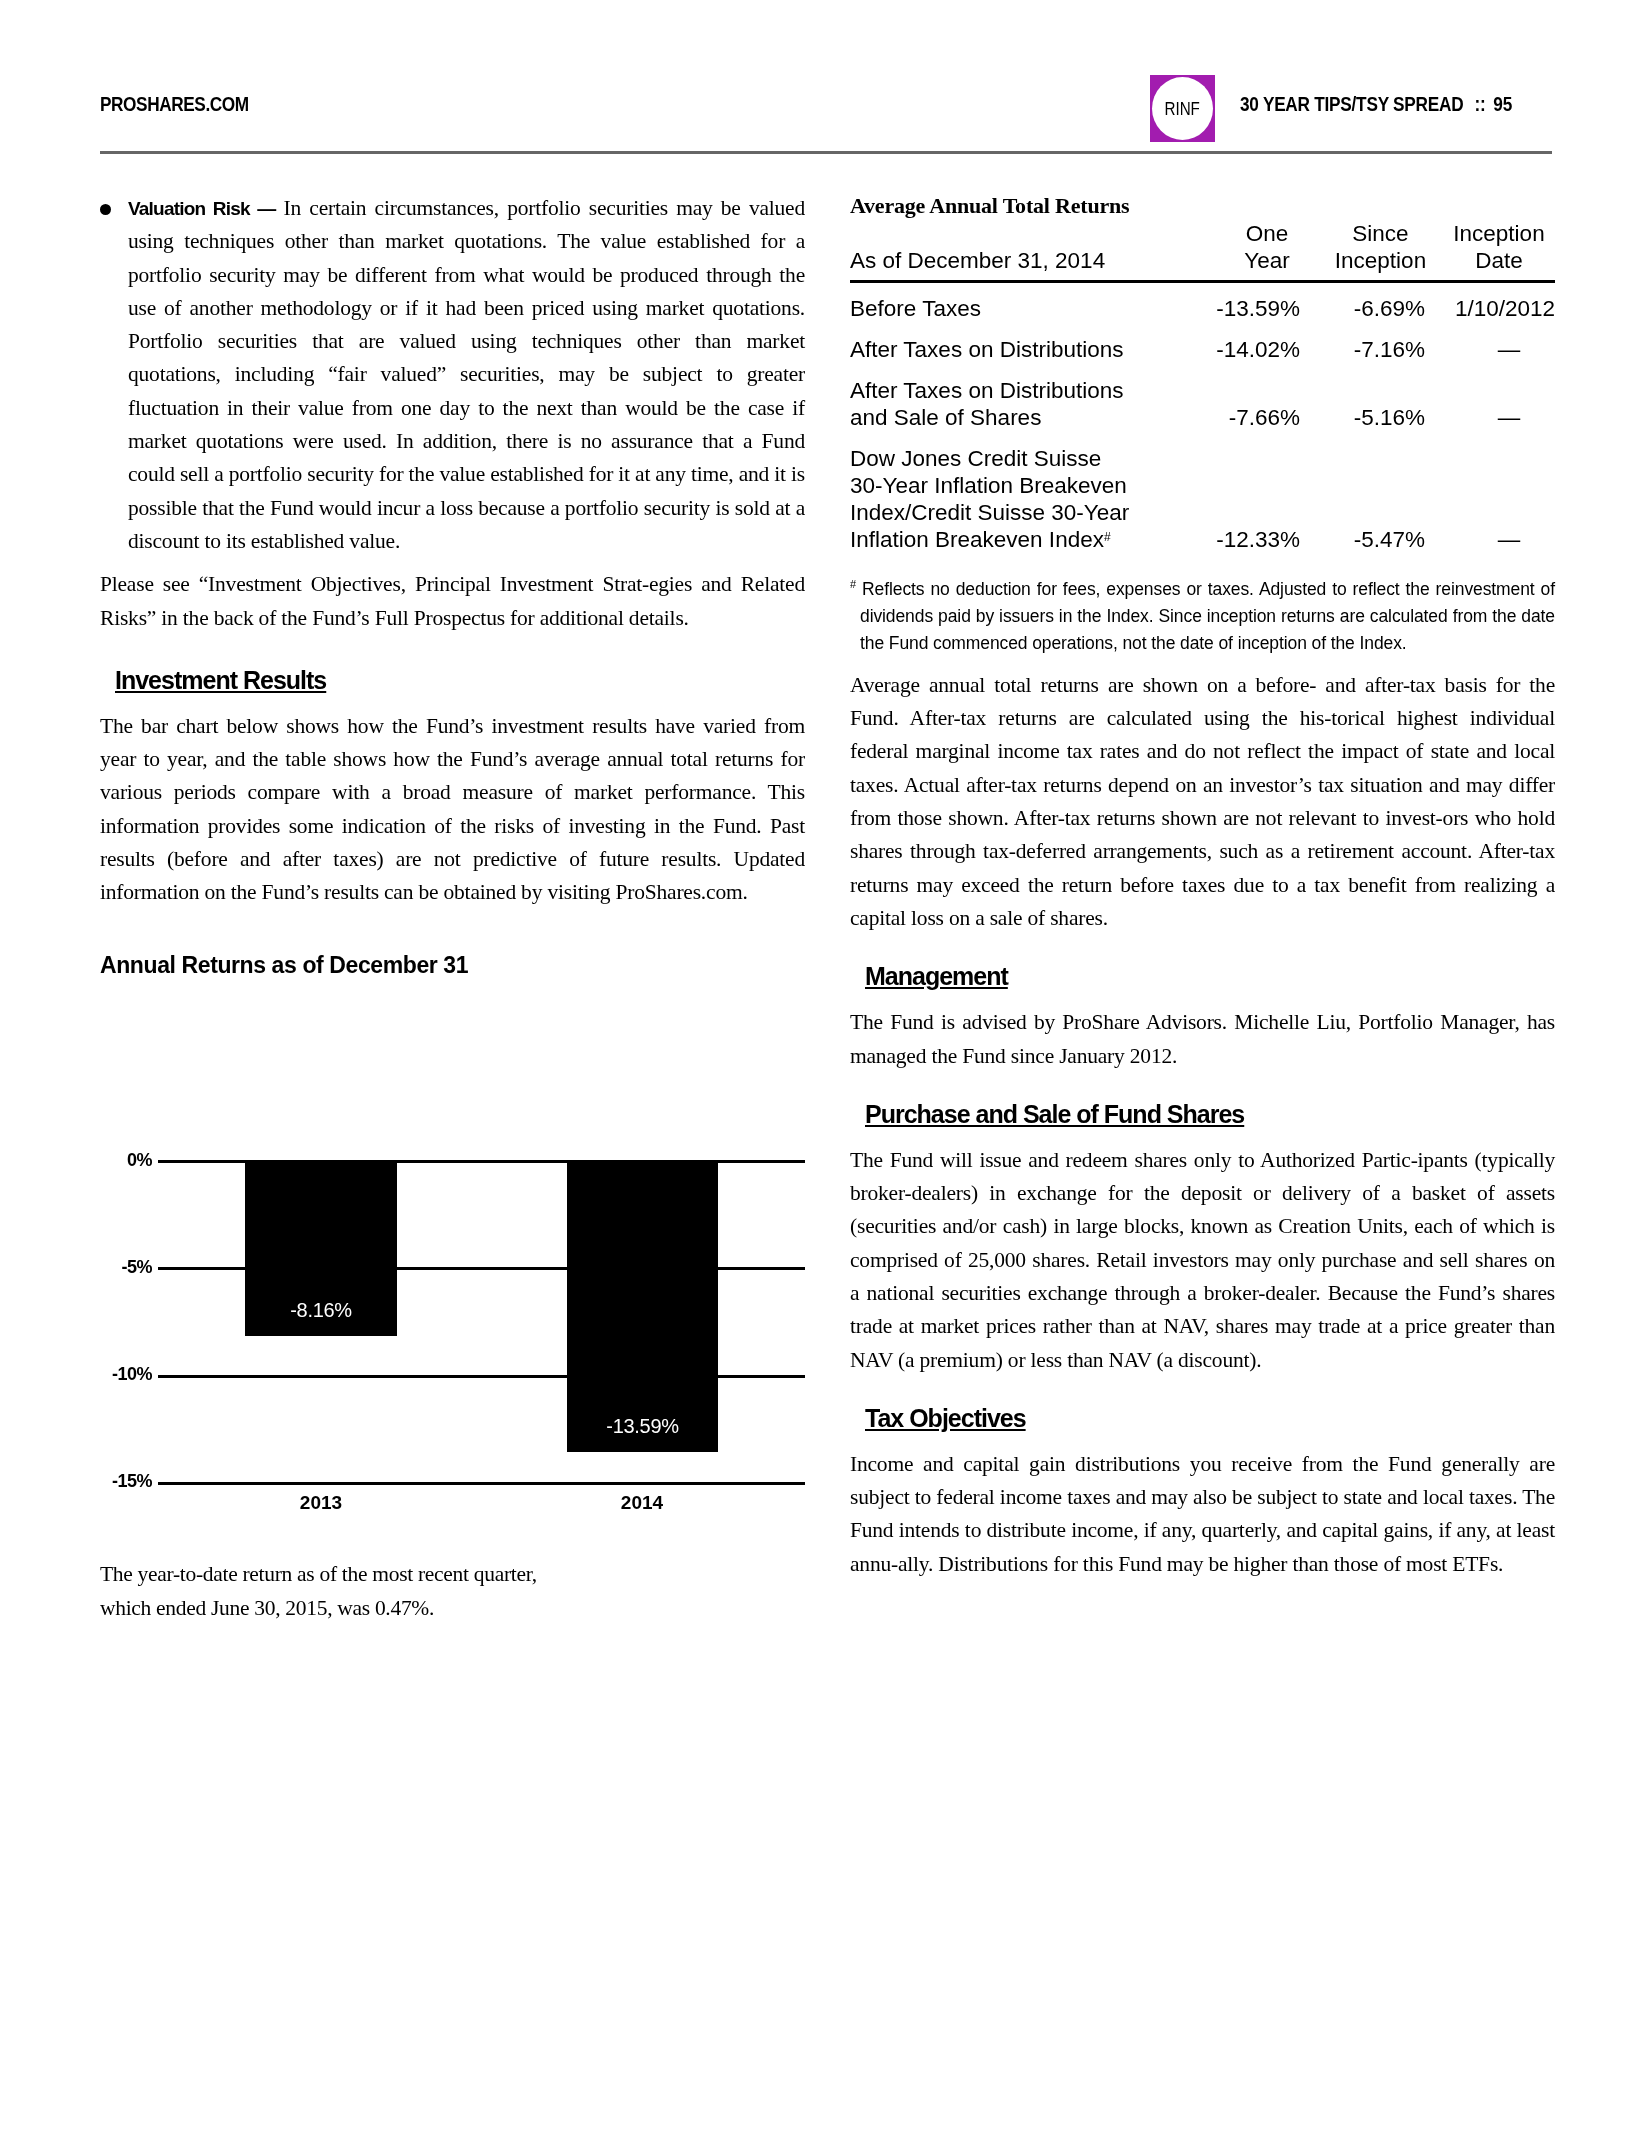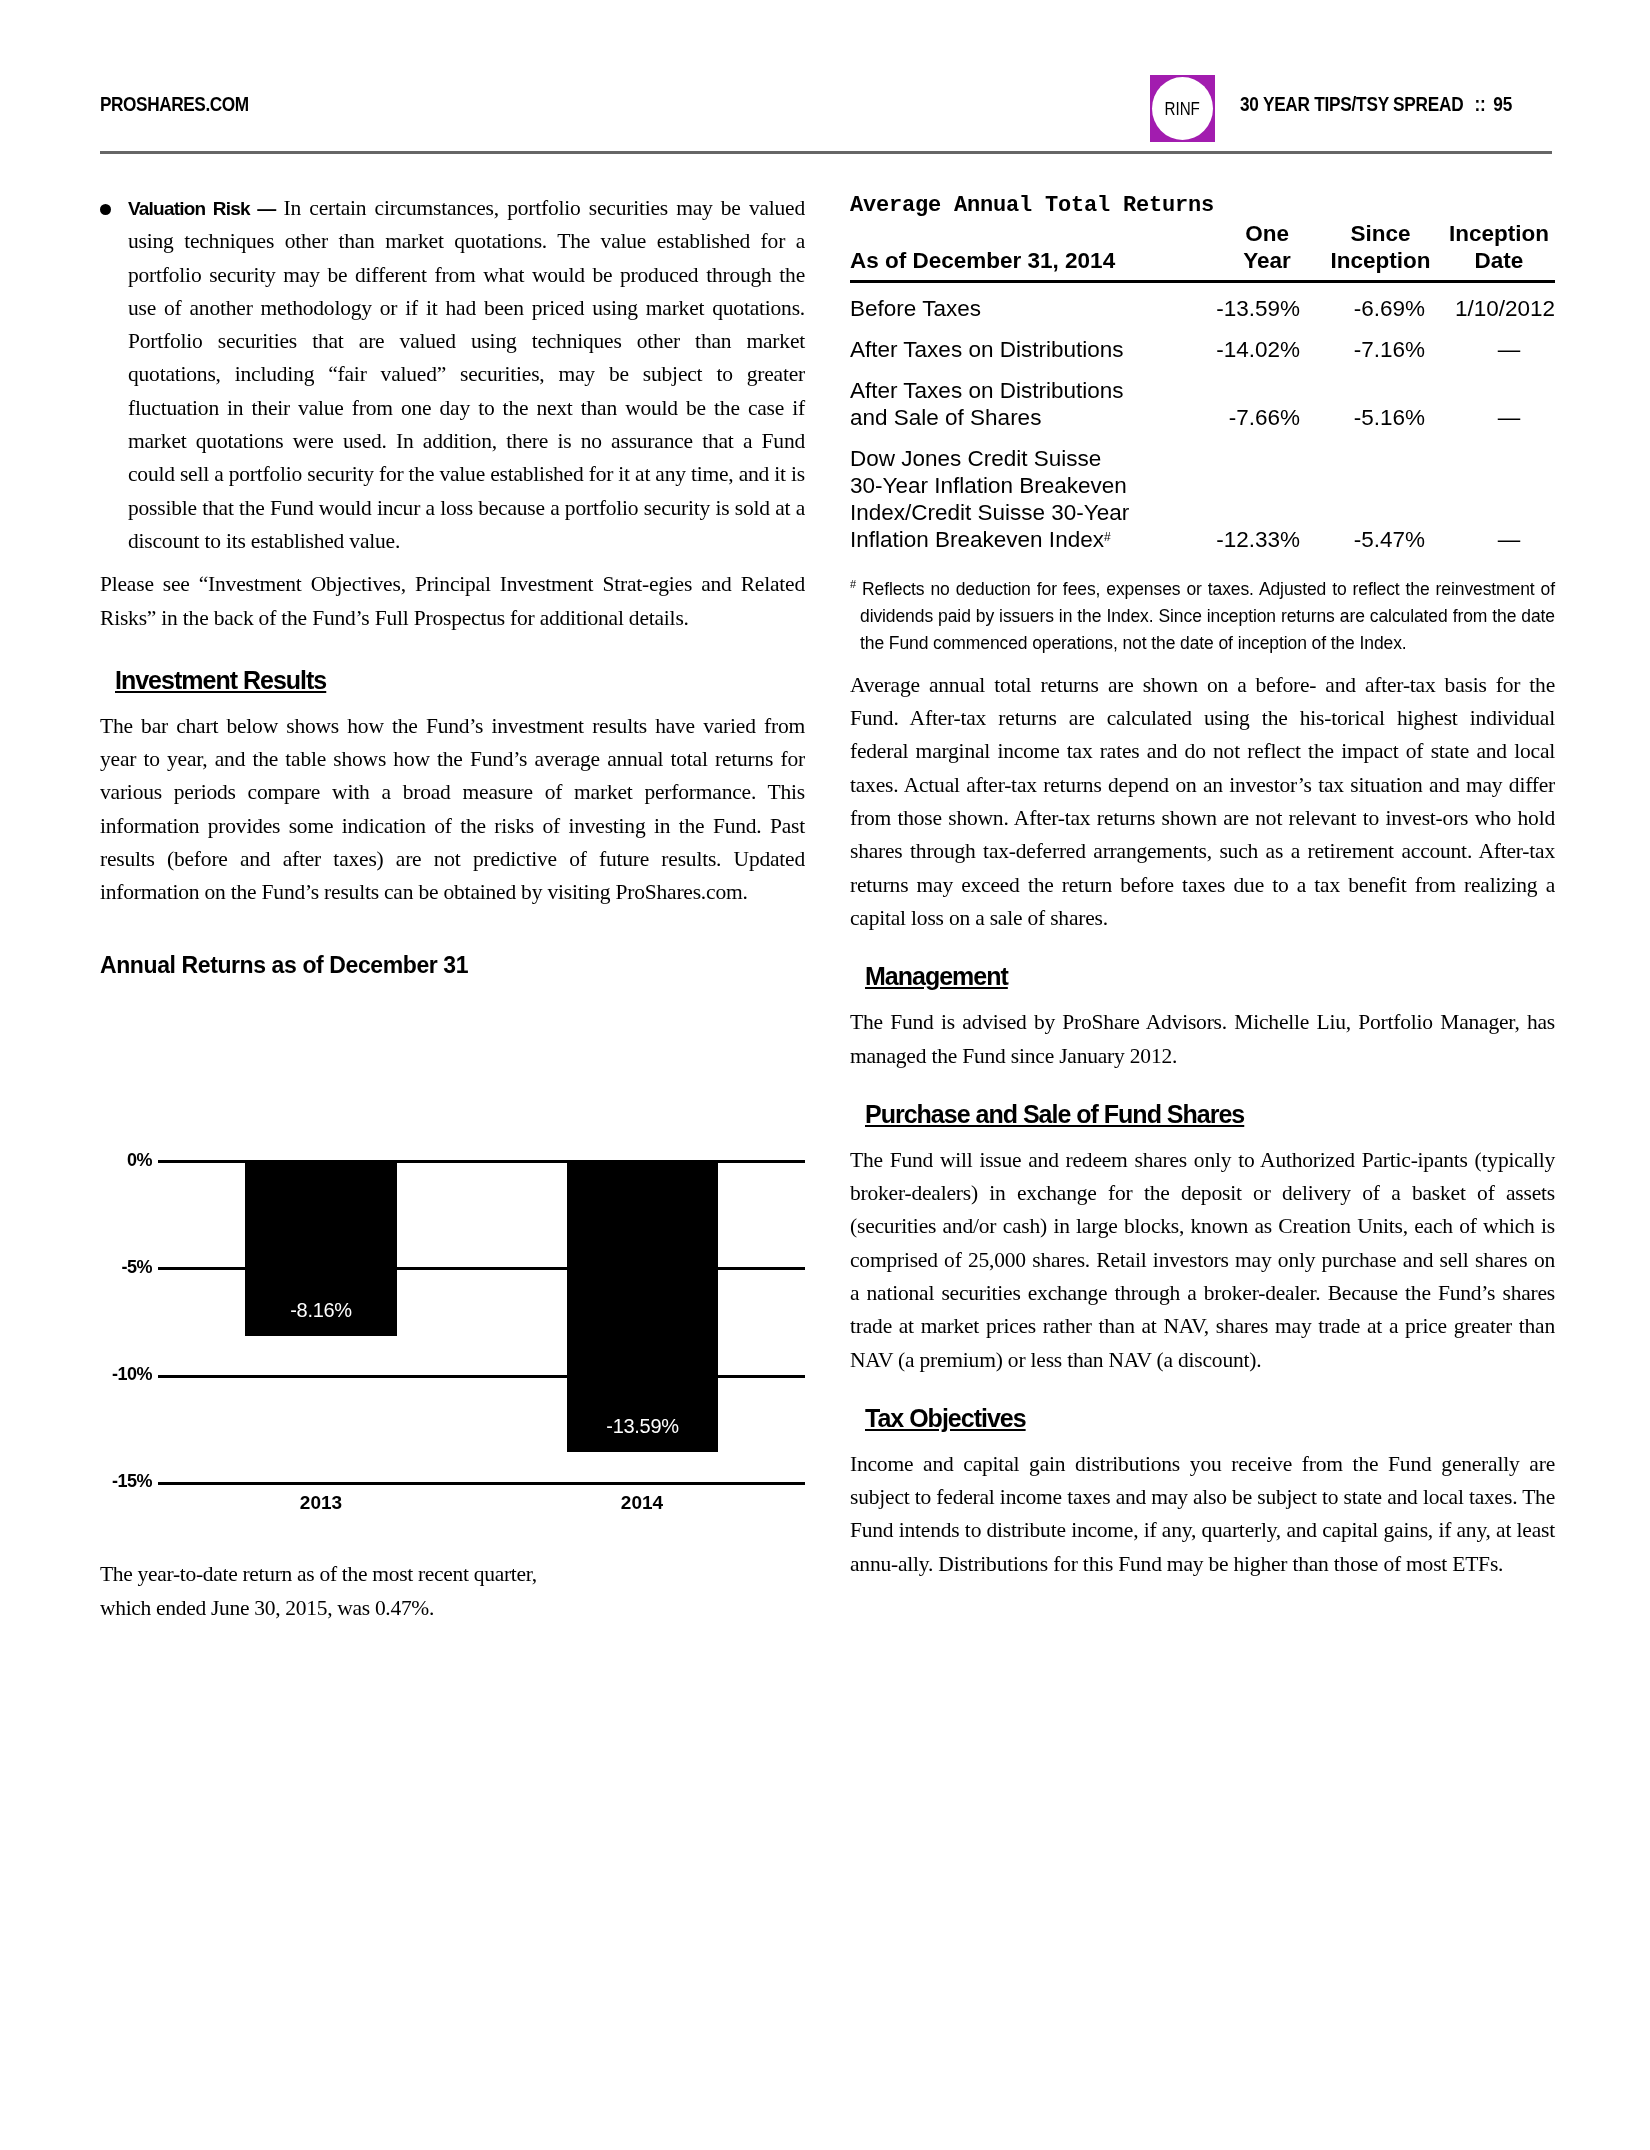--- a/index.html
+++ b/index.html
@@ -33,23 +33,23 @@
     .chart { position: absolute; left: 100px; top: 1140px; width: 710px; height: 390px; }
     .chart .gridline { position: absolute; left: 58px; width: 647px; height: 3px; background: #000; }
     .chart .ytick { position: absolute; left: 0; width: 52px; text-align: right; font-family: "Liberation Sans", sans-serif; font-weight: bold; font-size: 18px; letter-spacing: -0.5px; }
     .chart .bar { position: absolute; background: #000; }
     .chart .bar-label { position: absolute; left: 0; right: 0; bottom: 14px; text-align: center; color: #fff; font-family: "Liberation Sans", sans-serif; font-size: 20px; letter-spacing: -0.3px; }
     .chart .xtick { position: absolute; font-family: "Liberation Sans", sans-serif; font-weight: bold; font-size: 19px; text-align: center; width: 150px; }
 
     .quarter-lines { position: absolute; left: 100px; top: 1558px; width: 705px; font-family: "Liberation Serif", serif; font-size: 21.5px; line-height: 33.5px; letter-spacing: -0.3px; }
 
     
-    .tbl-title { font-family: Liberation Mono, monospace; font-weight: bold; font-size: 22px; letter-spacing: -0.2px; line-height: 28px; }
+    .tbl-title { font-family: Liberation Serif, serif; font-weight: bold; font-size: 22px; letter-spacing: -0.2px; line-height: 28px; }
     table.ret { width: 705px; border-collapse: collapse; font-family: "Liberation Sans", sans-serif; font-size: 22.5px; line-height: 27px; }
-    table.ret th { font-weight: bold; vertical-align: bottom; padding: 0 0 6px 0; border-bottom: 3px solid #000; }
+    table.ret th { font-weight: normal; vertical-align: bottom; padding: 0 0 6px 0; border-bottom: 3px solid #000; }
     table.ret th.c { text-align: center; }
     table.ret th.l { text-align: left; }
     table.ret td { vertical-align: bottom; padding: 10px 0 4px 0; }
     table.ret td.num { text-align: right; padding-right: 18px; white-space: nowrap; }
     table.ret td.date { text-align: right; white-space: nowrap; }
     table.ret td.dash { text-align: center; padding-left: 20px; }
     table.ret tr:first-child td { padding-top: 12px; }
     sup.fn { font-size: 12px; vertical-align: top; position: relative; top: -2px; }
 
     .footnote { font-family: "Liberation Sans", sans-serif; font-size: 17.5px; line-height: 27px; text-align: justify; margin-top: 14px; padding-left: 10px; text-indent: -10px; letter-spacing: -0.1px; }

